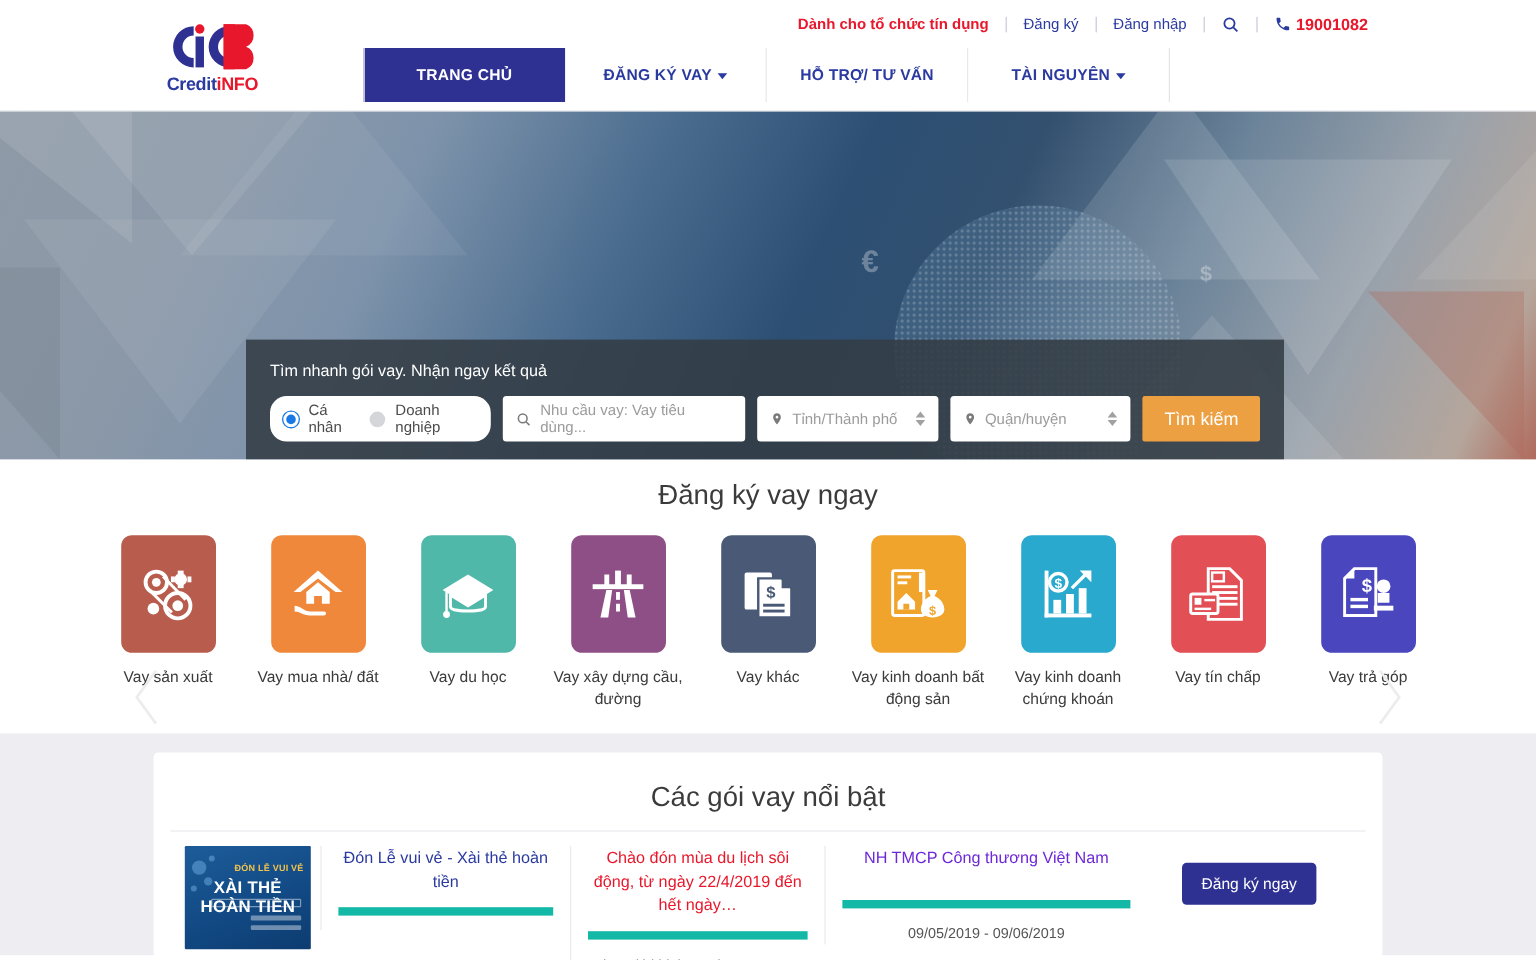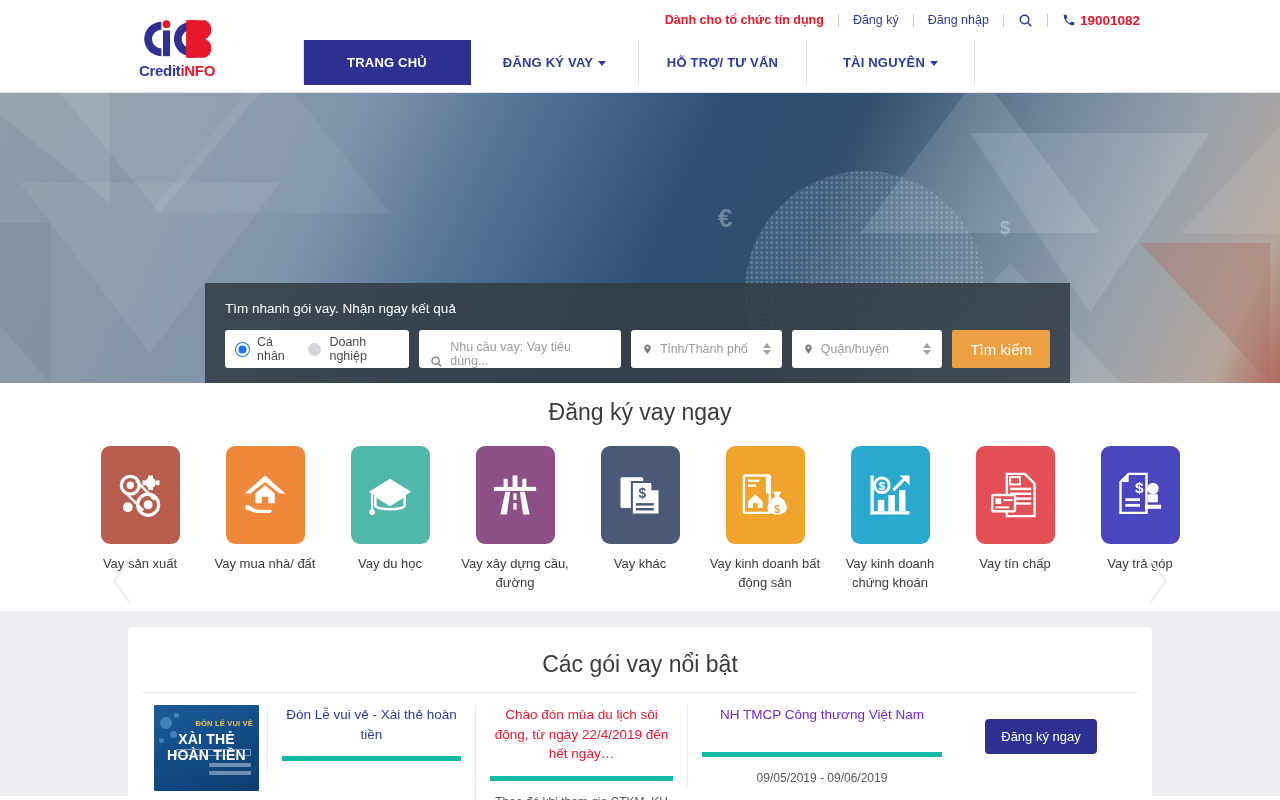--- a/index.html
+++ b/index.html
@@ -132,21 +132,21 @@
     width: 865px; height: 102px;
     background: rgba(51,60,68,0.88);
     padding: 18px 20px 0 20px;
   }
   .searchpanel-title {
     color: #ffffff; font-size: 13.5px; margin-bottom: 14px;
   }
   .searchrow { display: flex; gap: 10px; align-items: center; }
 
   .radiogroup {
-    background: #fff; border-radius: 3px;
+    background: #fff; border-radius: 14px;
     height: 38px; width: 190px;
     display: flex; align-items: center; gap: 8px;
     padding: 0 11px;
     font-size: 12.5px; color: #4b4b4b;
   }
   .radio {
     width: 13px; height: 13px; border-radius: 50%;
     display: inline-block; flex: none;
     background: #d4d6d9;
   }
@@ -156,21 +156,21 @@
   }
   .radio-label { margin-right: 4px; }
 
   .inputbox {
     background: #fff; border-radius: 3px;
     height: 38px;
     display: flex; align-items: center; gap: 7px;
     padding: 0 11px;
     font-size: 12.5px; color: #9b9b9b;
   }
-  .inputbox.need { width: 208px; align-items: flex-end; }
+  .inputbox.need { width: 208px; }
   .inputbox.sel { width: 155px; justify-content: space-between; }
   .inputbox .left { display: flex; align-items: center; gap: 7px; }
   .spin { display: flex; flex-direction: column; gap: 2px; opacity: 0.55; }
   .spin i {
     width: 0; height: 0; display: block;
     border-left: 4px solid transparent;
     border-right: 4px solid transparent;
   }
   .spin i.u { border-bottom: 5px solid #555; }
   .spin i.d { border-top: 5px solid #555; }
@@ -287,21 +287,21 @@
     padding: 0 14px;
     border-left: 1px solid #eaeaee;
     min-width: 0;
   }
   .pkg-col:first-of-type { border-left: none; }
   .pkg-col-top {
     text-align: center;
     font-size: 13.5px;
     line-height: 1.45;
     padding-bottom: 12px;
-    border-bottom: 5px solid #14b8a6;
+    border-bottom: 7px solid #14b8a6;
     min-height: 52px;
   }
   .pkg-col-top.blue { color: #2b3aa0; }
   .pkg-col-top.red { color: #e8172b; }
   .pkg-col-top.dark { color: #6d28d9; }
   .pkg-col-bot {
     text-align: center;
     font-size: 12px;
     color: #555;
     padding-top: 12px;

